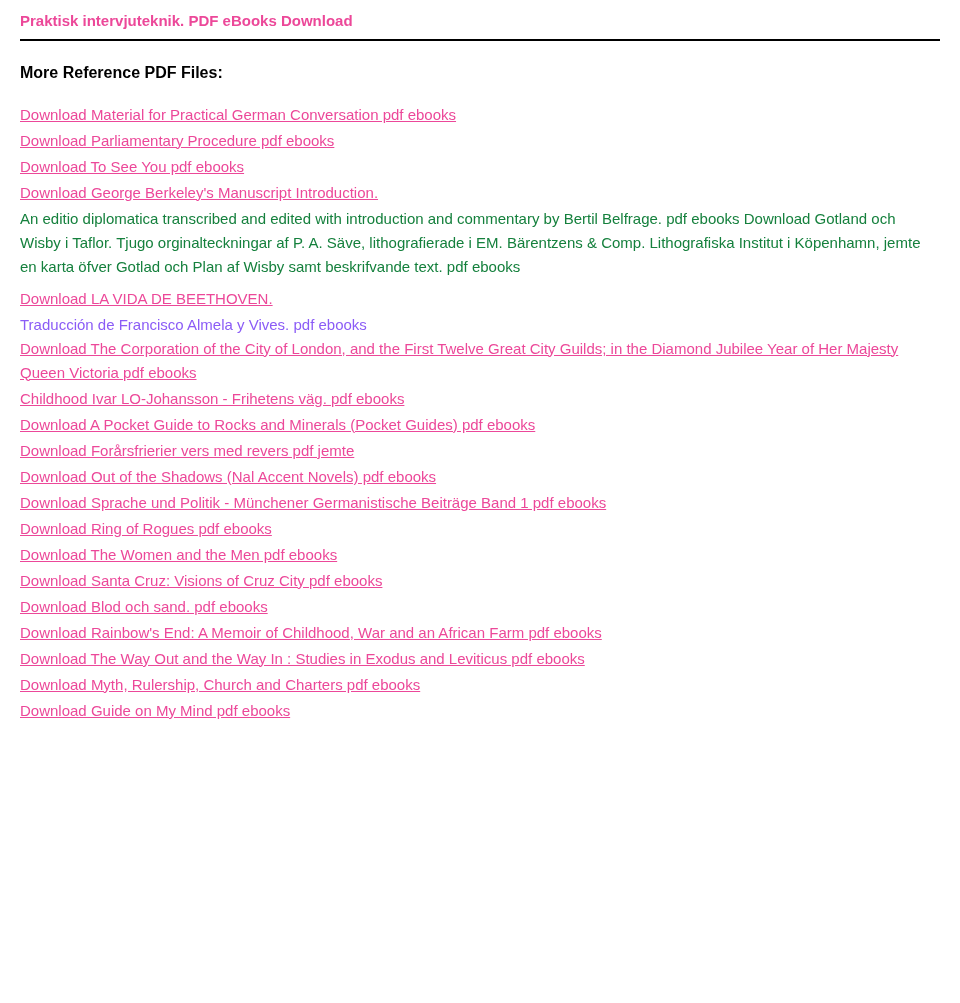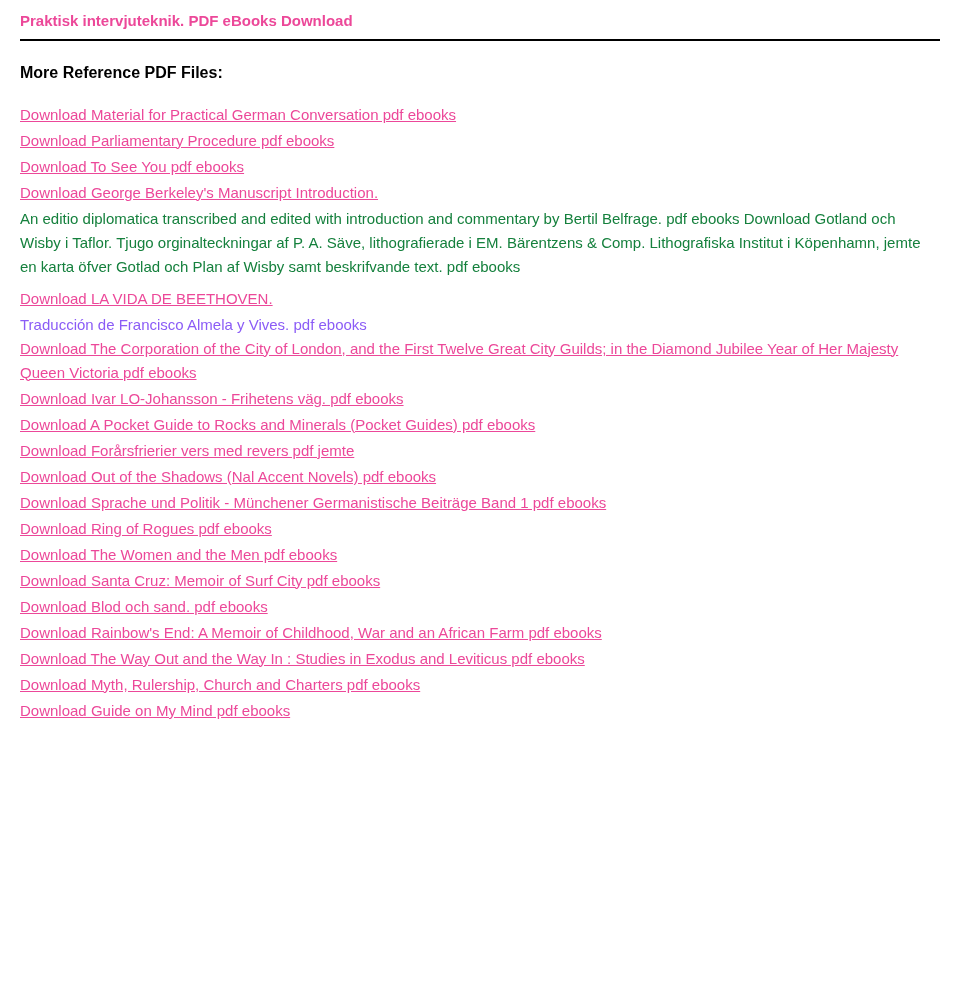--- a/index.html
+++ b/index.html
@@ -83,27 +83,27 @@
   <a class="link-item">Download LA VIDA DE BEETHOVEN.</a>
 
   
   <span class="static-text"> Traducción de Francisco Almela y Vives. pdf ebooks</span>
   <br>
 
   
   <a class="link-item">Download The Corporation of the City of London, and the First Twelve Great City Guilds; in the Diamond Jubilee Year of Her Majesty Queen Victoria pdf ebooks</a>
 
   
-  <a class="link-item">Download Ivar LO-Johansson - Frihetens väg. pdf ebooks</a>
+  <a class="link-item">Childhood Ivar LO-Johansson - Frihetens väg. pdf ebooks</a>
   <a class="link-item">Download A Pocket Guide to Rocks and Minerals (Pocket Guides) pdf ebooks</a>
   <a class="link-item">Download Forårsfrierier vers med revers pdf jemte</a>
   <a class="link-item">Download Out of the Shadows (Nal Accent Novels) pdf ebooks</a>
   <a class="link-item">Download Sprache und Politik - Münchener Germanistische Beiträge Band 1 pdf ebooks</a>
   <a class="link-item">Download Ring of Rogues pdf ebooks</a>
   <a class="link-item">Download The Women and the Men pdf ebooks</a>
-  <a class="link-item">Download Santa Cruz: Memoir of Surf City pdf ebooks</a>
+  <a class="link-item">Download Santa Cruz: Visions of Cruz City pdf ebooks</a>
   <a class="link-item">Download Blod och sand. pdf ebooks</a>
   <a class="link-item">Download Rainbow's End: A Memoir of Childhood, War and an African Farm pdf ebooks</a>
   <a class="link-item">Download The Way Out and the Way In : Studies in Exodus and Leviticus pdf ebooks</a>
   <a class="link-item">Download Myth, Rulership, Church and Charters pdf ebooks</a>
   <a class="link-item">Download Guide on My Mind pdf ebooks</a>
 
 </div>
 
 </body></html>

